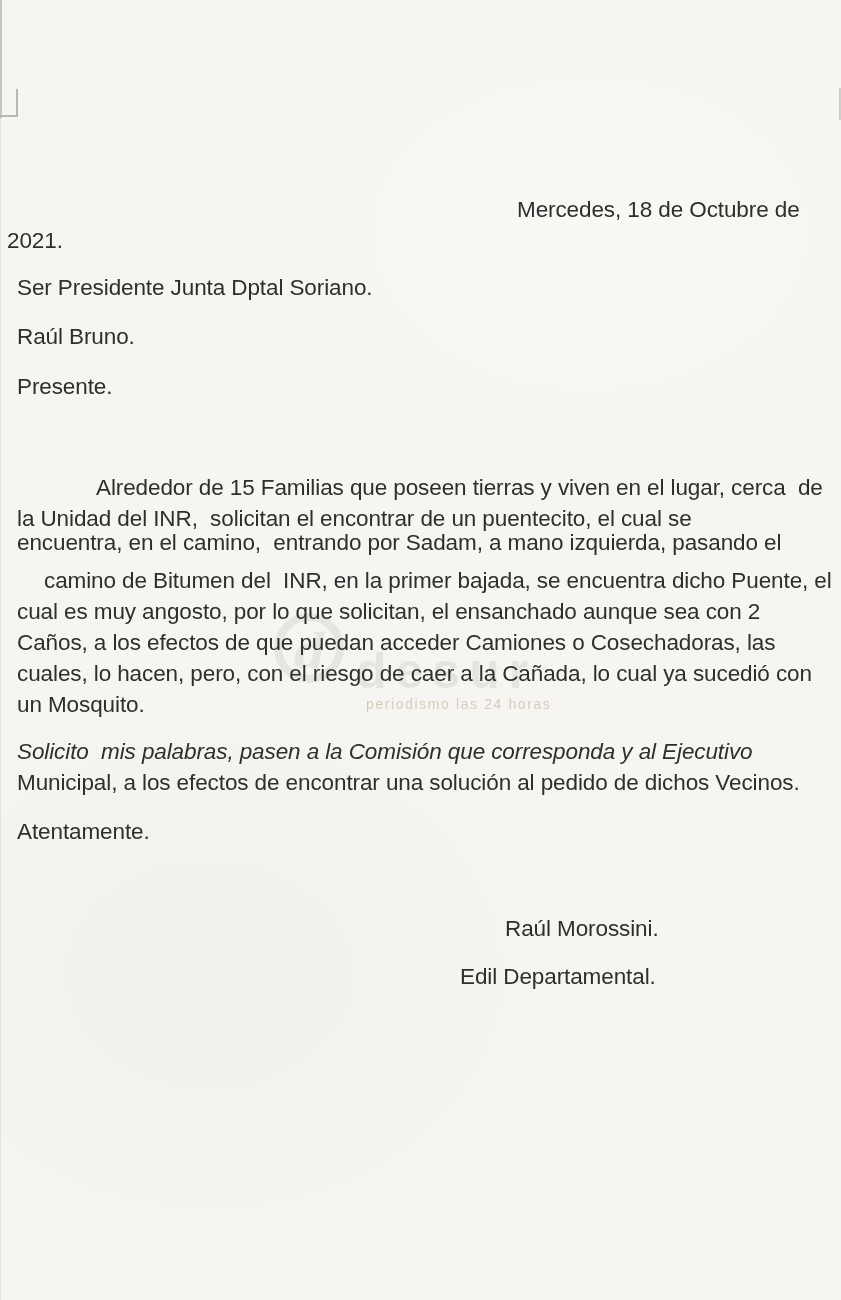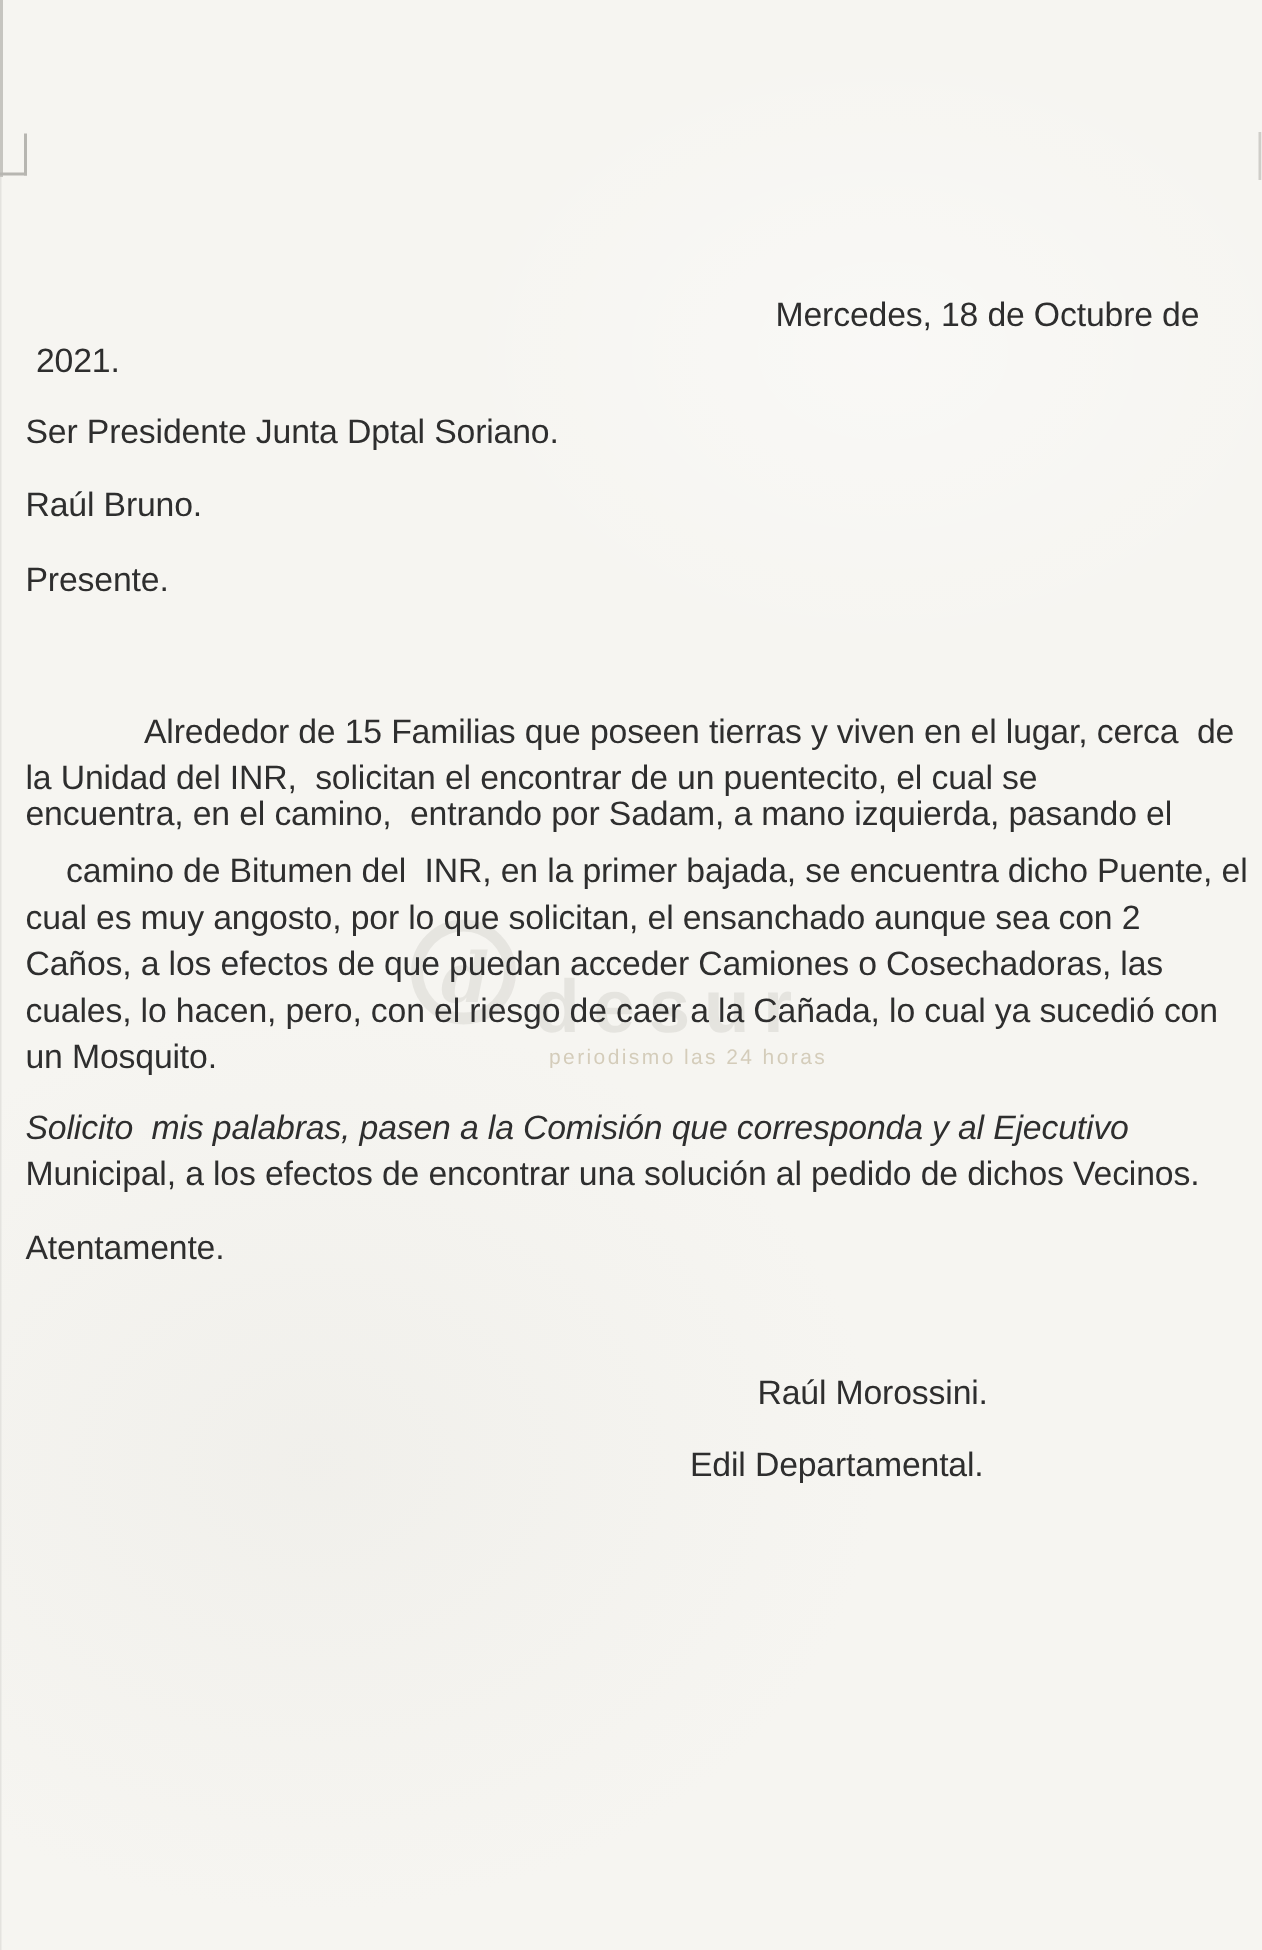--- a/index.html
+++ b/index.html
@@ -80,21 +80,21 @@
   <div class="watermark">
     <div class="wm-circle">
       <div class="wm-circle-inner">d</div>
     </div>
     <div class="wm-text">desur</div>
     <div class="wm-tagline">periodismo las 24 horas</div>
   </div>
 
   <div id="letter-body">
       <div class="line" style="left: 517px; top: 196px;">Mercedes, 18 de Octubre de</div>
-      <div class="line" style="left: 24px; top: 227px;">2021.</div>
+      <div class="line" style="left: 7px; top: 227px;">2021.</div>
       <div class="line" style="left: 17px; top: 274px;">Ser Presidente Junta Dptal Soriano.</div>
       <div class="line" style="left: 17px; top: 323px;">Raúl Bruno.</div>
       <div class="line" style="left: 17px; top: 373px;">Presente.</div>
       <div class="line" style="left: 96px; top: 474px;">Alrededor de 15 Familias que poseen tierras y viven en el lugar, cerca  de</div>
       <div class="line" style="left: 17px; top: 505px;">la Unidad del INR,  solicitan el encontrar de un puentecito, el cual se</div>
       <div class="line" style="left: 17px; top: 529px;">encuentra, en el camino,  entrando por Sadam, a mano izquierda, pasando el</div>
       <div class="line" style="left: 17px; top: 567px; margin-left: 27px;">camino de Bitumen del  INR, en la primer bajada, se encuentra dicho Puente, el</div>
       <div class="line" style="left: 17px; top: 598px;">cual es muy angosto, por lo que solicitan, el ensanchado aunque sea con 2</div>
       <div class="line" style="left: 17px; top: 629px;">Caños, a los efectos de que puedan acceder Camiones o Cosechadoras, las</div>
       <div class="line" style="left: 17px; top: 660px;">cuales, lo hacen, pero, con el riesgo de caer a la Cañada, lo cual ya sucedió con</div>

